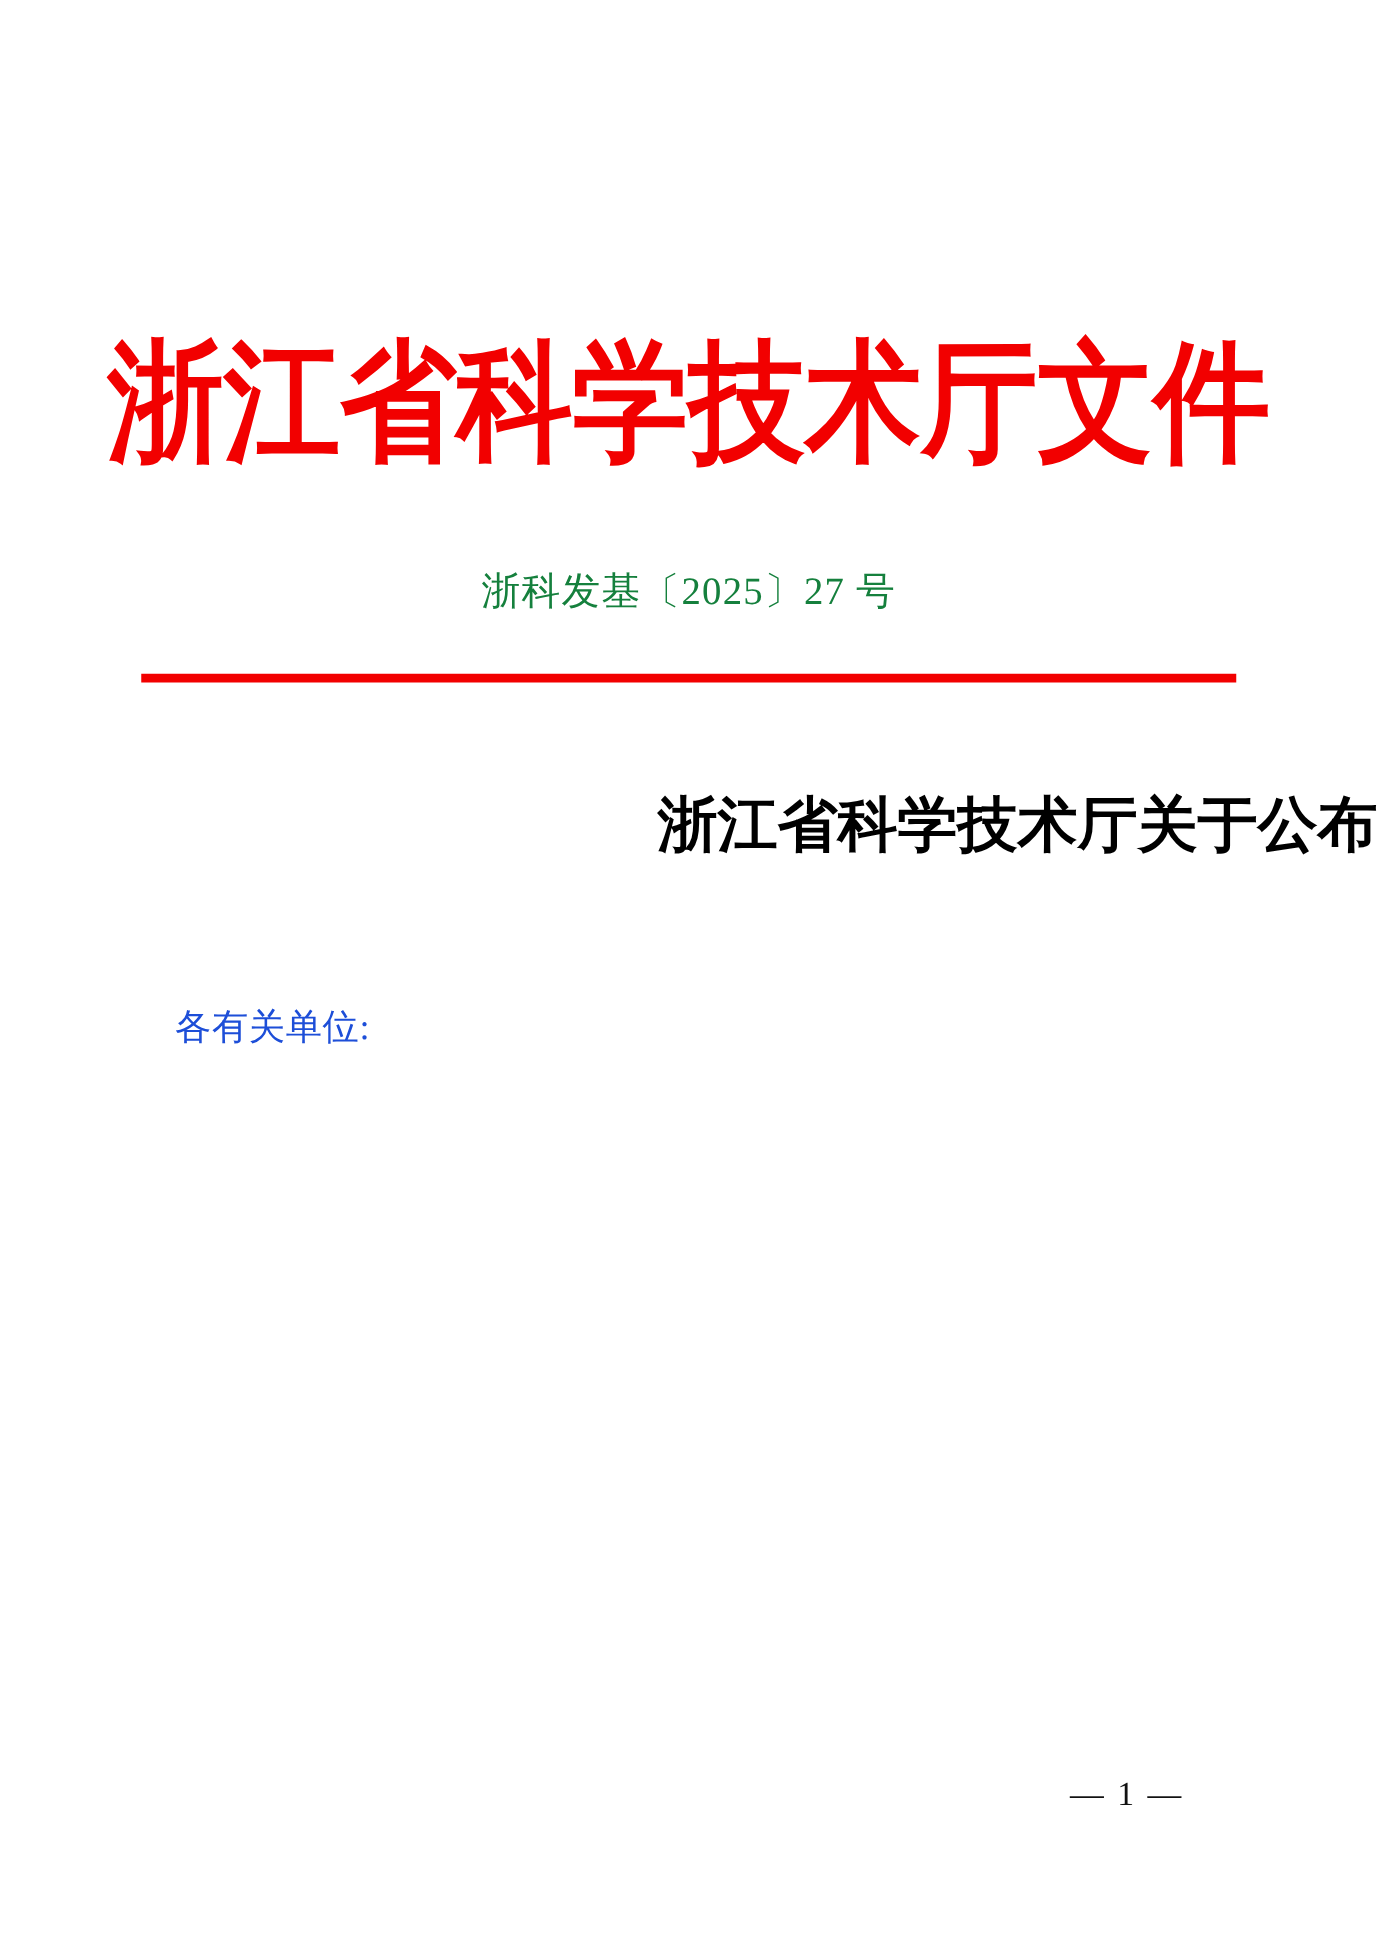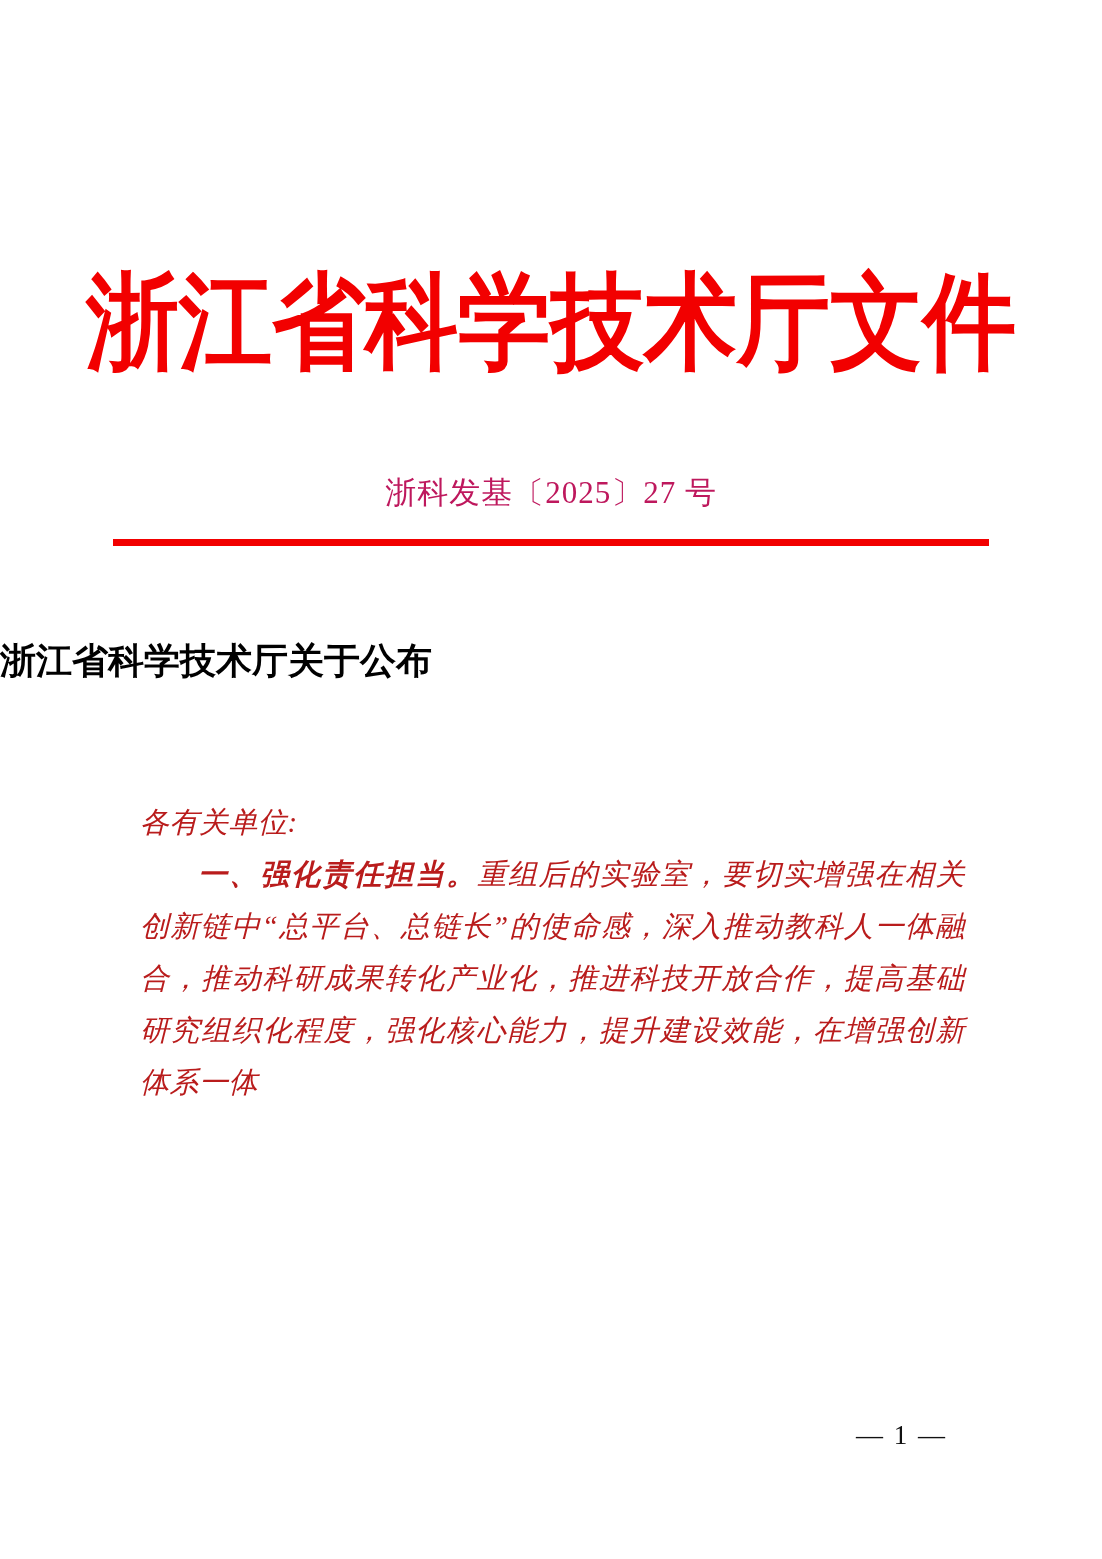--- a/index.html
+++ b/index.html
@@ -28,62 +28,61 @@
     font-weight: bold;
     line-height: 1.05;
     letter-spacing: 0px;
     transform: scaleY(1.13);
     transform-origin: top center;
     white-space: nowrap;
   }
   
   .doc-number {
     position: absolute;
-    top: 472px;
+    top: 452px;
     left: 0;
     width: 100%;
     text-align: center;
     font-size: 31px;
     letter-spacing: 1px;
-    color: #be185d;
+    color: #15803d;
   }
   
   .red-divider {
     position: absolute;
     top: 539px;
     left: 113px;
     width: 876px;
     height: 7px;
     background: #F20000;
   }
   
   .doc-title {
     position: absolute;
     top: 630px;
     left: 0;
     width: 100%;
-    text-align: left;
-    font-size: 36px;
+    text-align: right;
+    font-size: 48px;
     font-weight: bold;
     line-height: 62px;
     color: #000000;
   }
   .doc-title span { display: block; }
   
   .doc-body {
     position: absolute;
     top: 796px;
     left: 140px;
     width: 825px;
     font-size: 29px;
     line-height: 52px;
     letter-spacing: 0.5px;
     text-align: justify;
-    color: #b91c1c;
-    font-style: italic;
+    color: #1d4ed8;
   }
   .doc-body p.indent { text-indent: 2em; }
   .para-heading {
     font-weight: bold;
     font-family: "Liberation Sans", "DejaVu Sans", sans-serif;
     letter-spacing: 1px;
   }
   
   .page-number {
     position: absolute;
@@ -105,18 +104,17 @@
   <div class="doc-number">浙科发基〔2025〕27 号</div>
 
   <div class="red-divider"></div>
 
   <div class="doc-title">
     <span>浙江省科学技术厅关于公布</span>
   </div>
 
   <div class="doc-body">
     <p class="salutation">各有关单位:</p>
-    <p class="indent"><span class="para-heading">一、强化责任担当。</span><span>重组后的实验室，要切实增强在相关创新链中“总平台、总链长”的使命感，深入推动教科人一体融合，推动科研成果转化产业化，推进科技开放合作，提高基础研究组织化程度，强化核心能力，提升建设效能，在增强创新体系一体</span></p>
   </div>
 
   <div class="page-number">— 1 —</div>
 
 </div>
 
 </body></html>

